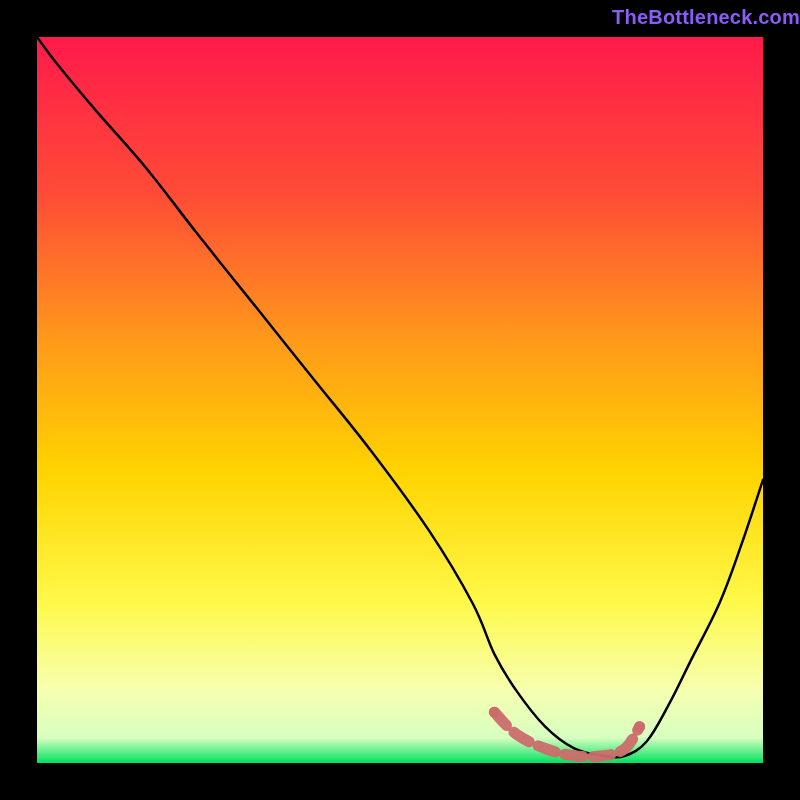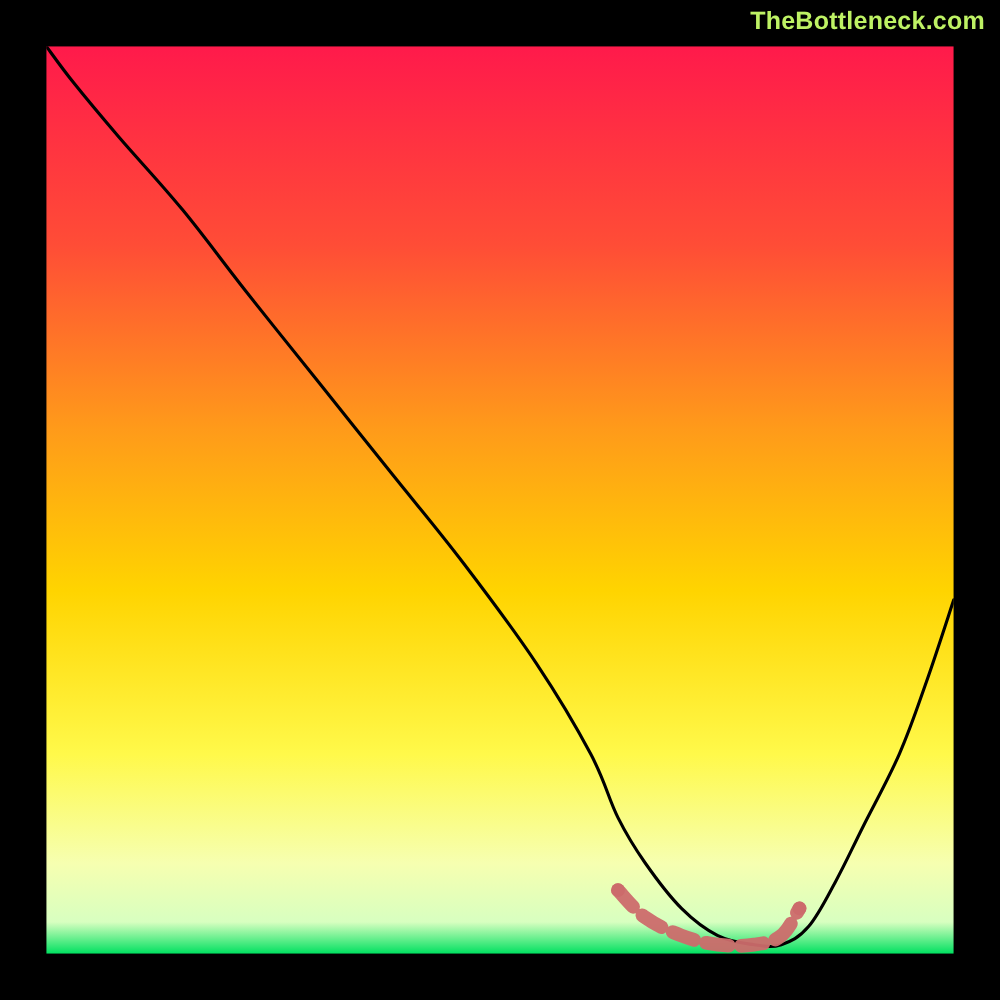--- a/index.html
+++ b/index.html
@@ -6,25 +6,25 @@
   html, body { width: 800px; height: 800px; overflow: hidden; }
   .frame {
     width: 800px;
     height: 800px;
     background: #000;
     position: relative;
   }
   .watermark {
     position: absolute;
     top: 6px;
-    right: 12px;
+    right: 0;
     font-family: Arial, Helvetica, sans-serif;
     font-size: 20px;
     font-weight: bold;
-    color: #bef264;
+    color: #8b5cf6;
     letter-spacing: 0.2px;
   }
   .plot-wrap {
     position: absolute;
     left: 37px;
     top: 37px;
     width: 726px;
     height: 726px;
   }
   svg { display: block; }

